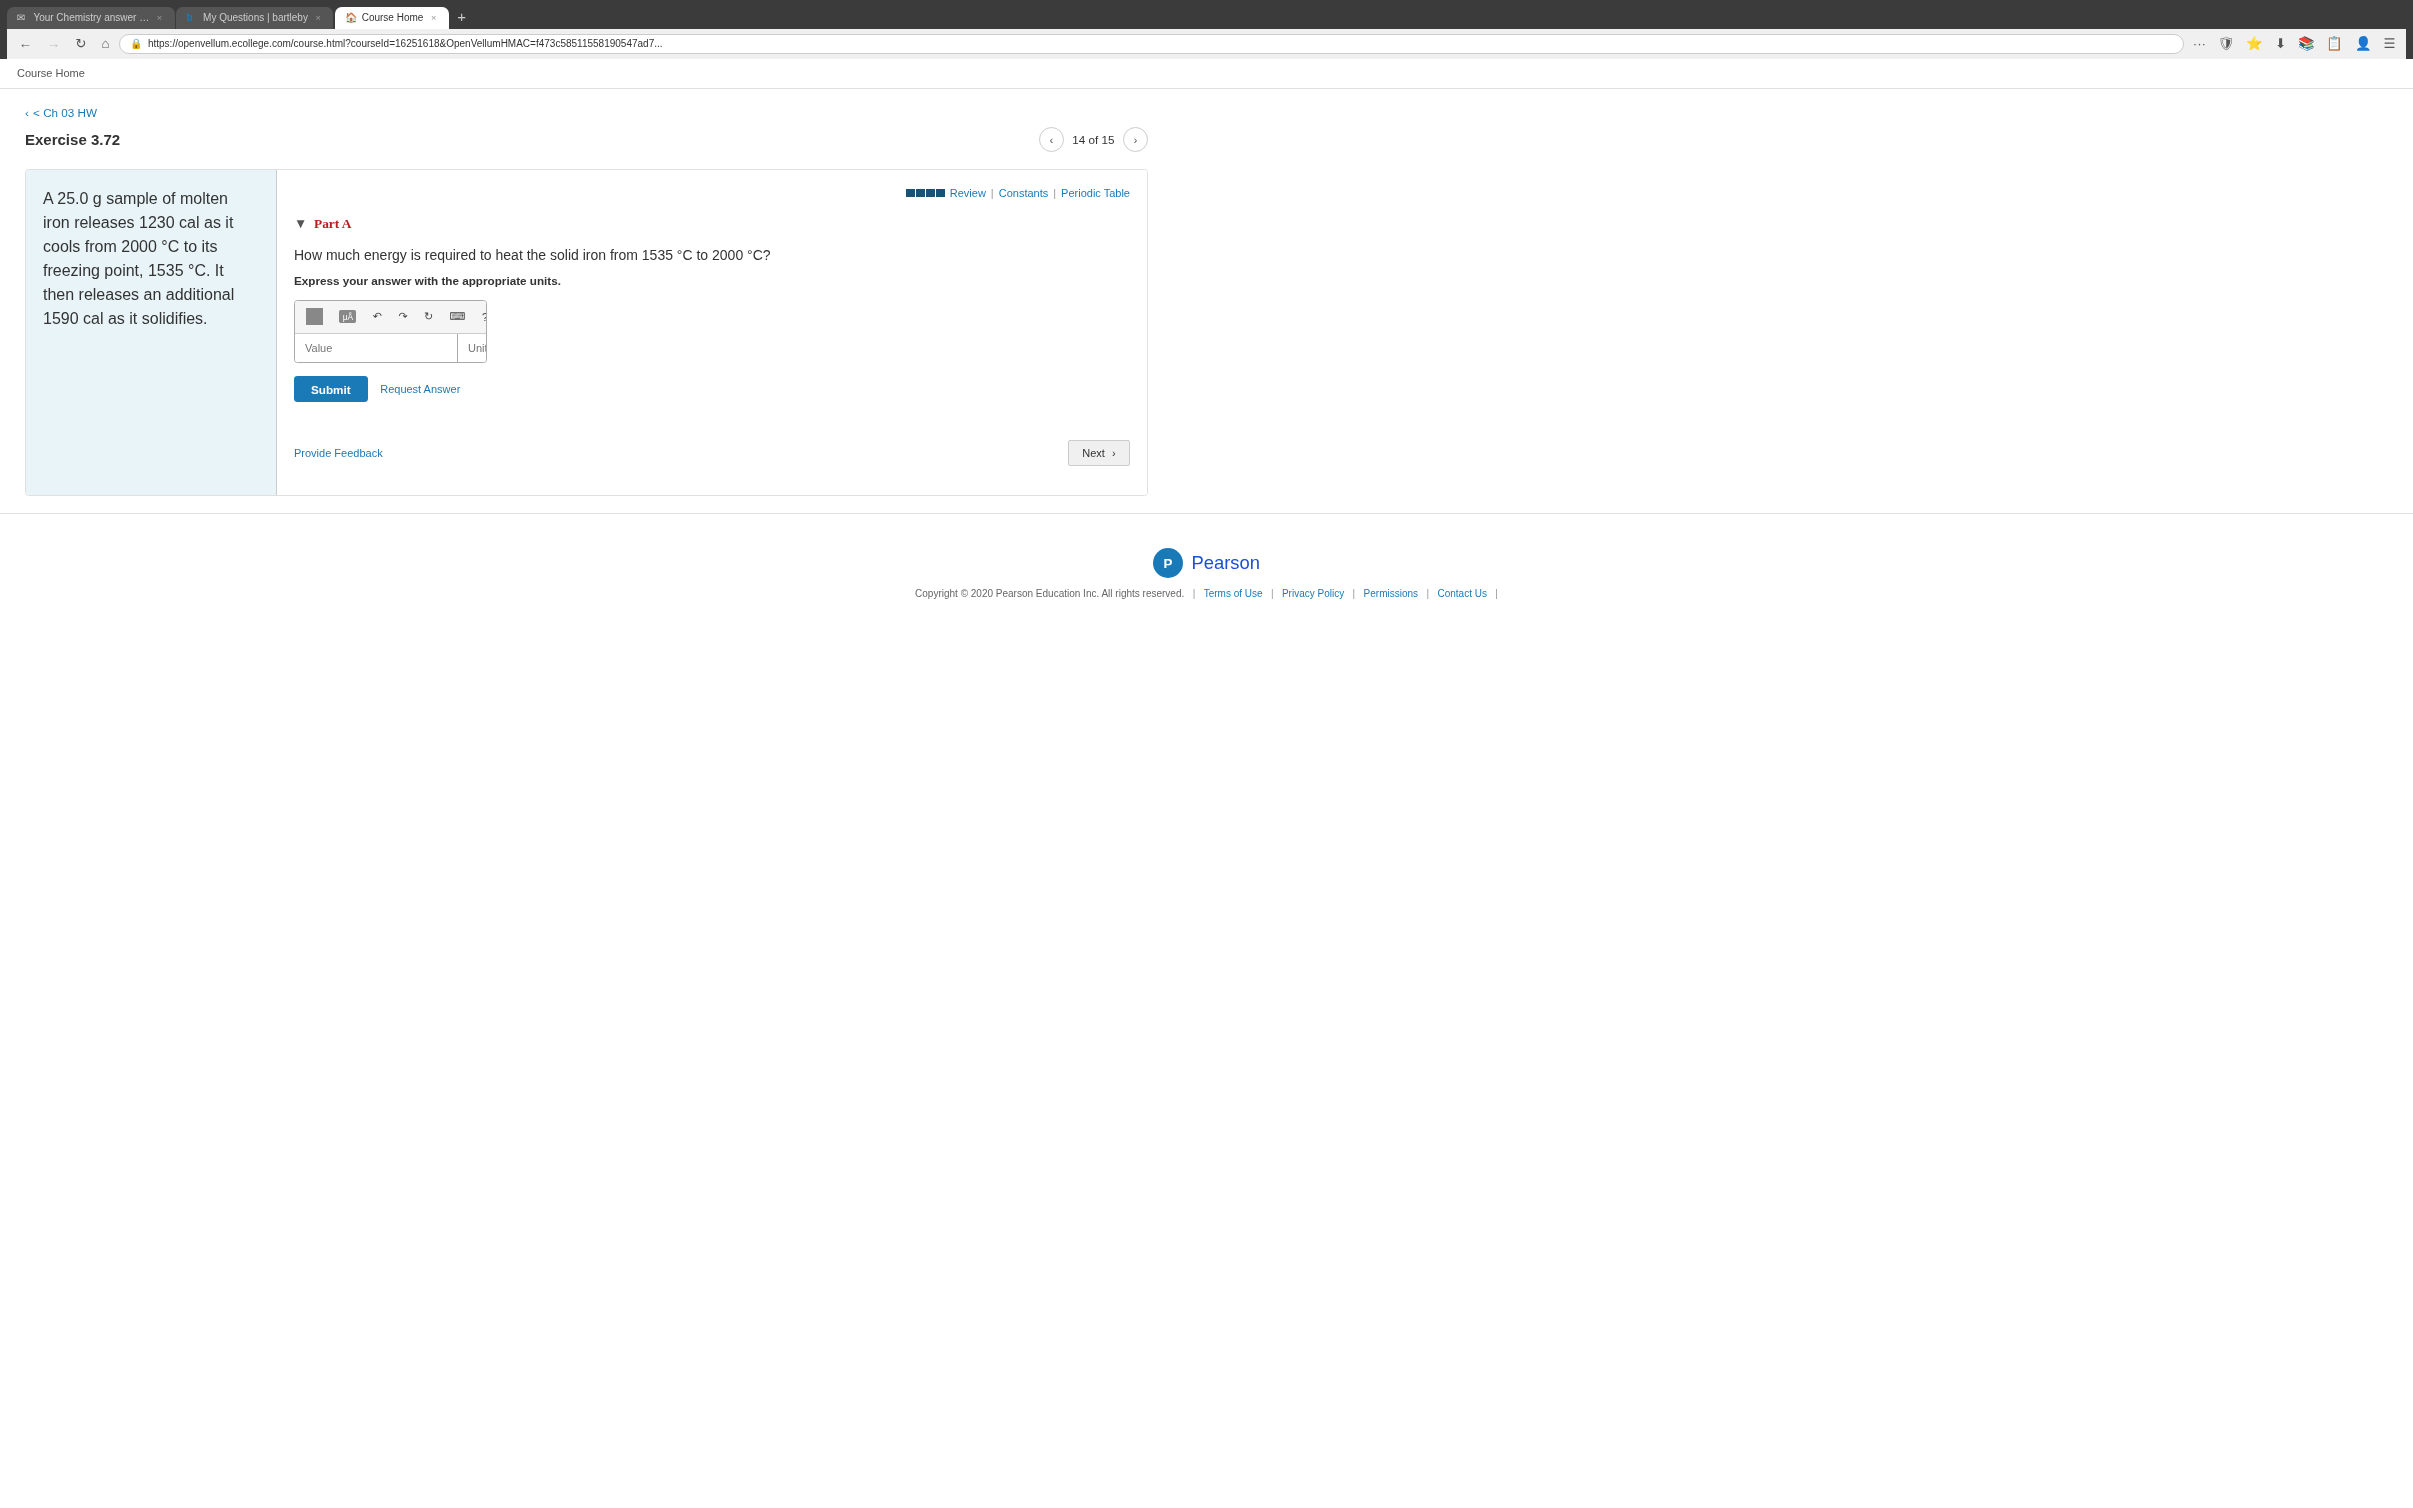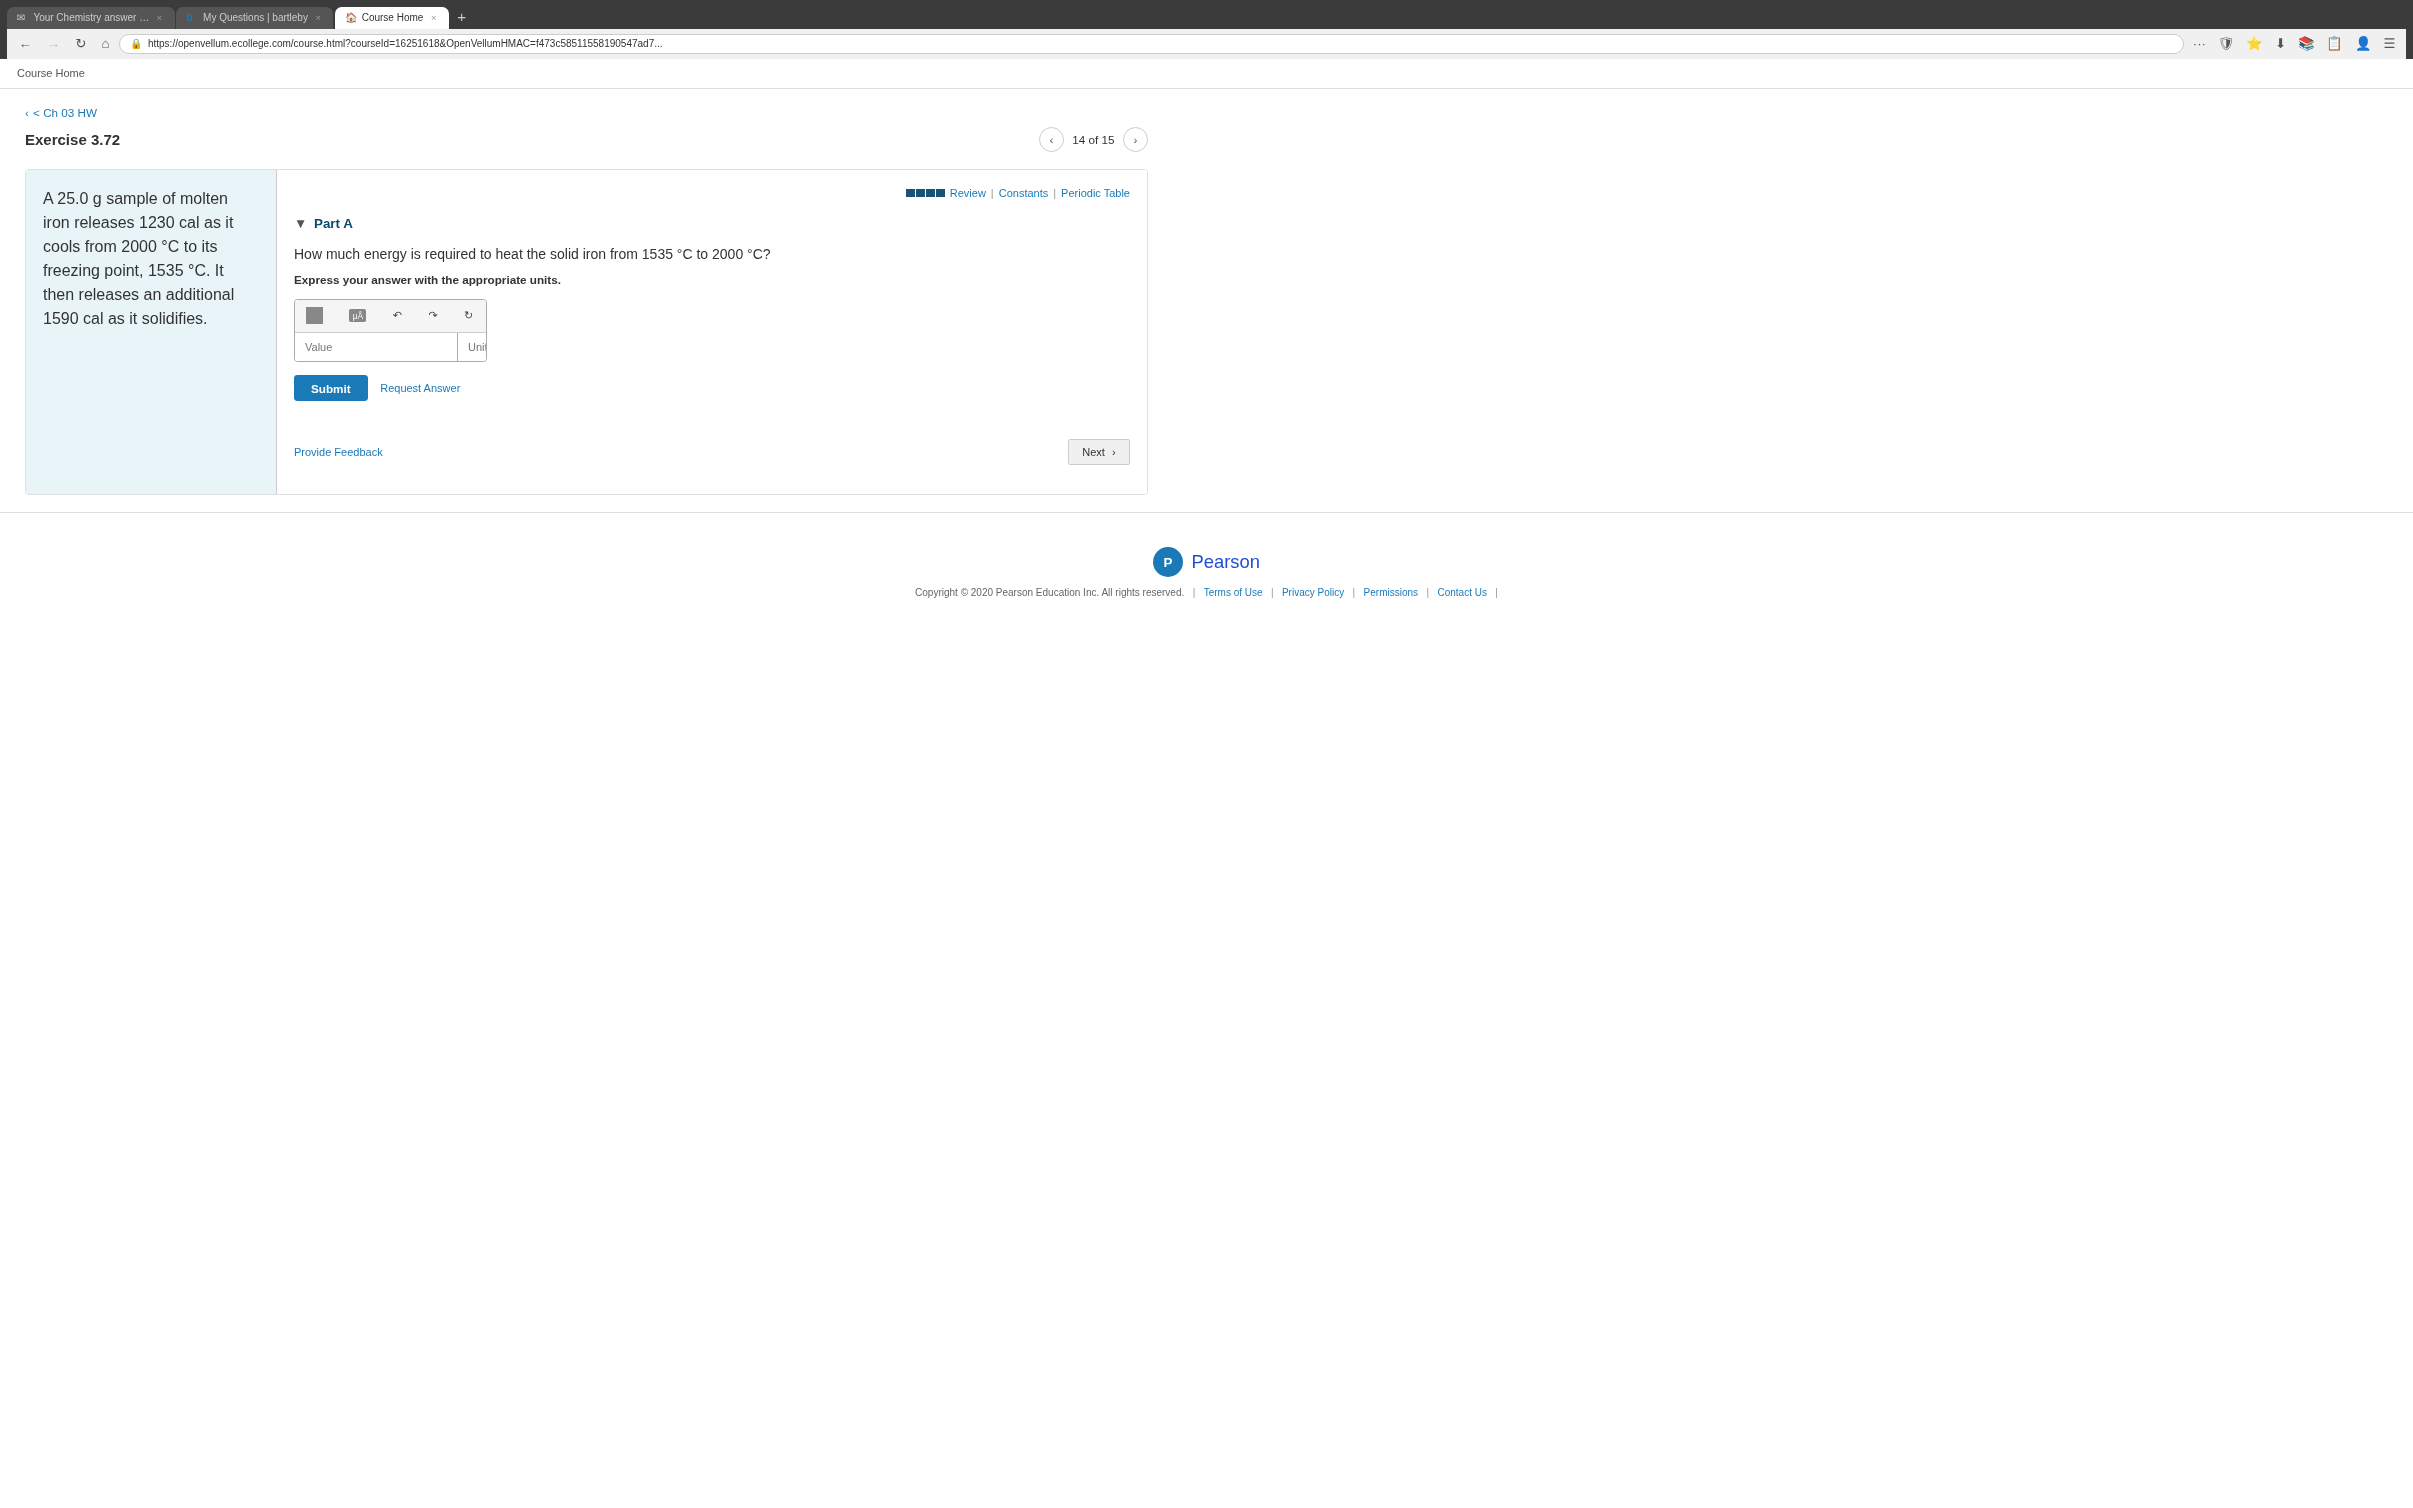--- a/index.html
+++ b/index.html
@@ -216,21 +216,22 @@
       background: none;
       border: none;
       cursor: pointer;
       font-size: 13.4px;
       color: #555;
       padding: 0;
     }
     .part-label {
       font-size: 13.4px;
       font-weight: bold;
-      color: #0c4a6e;
+      color: #b91c1c;
+      font-family: Liberation Serif, serif;
     }
     .question-text {
       font-size: 14px;
       color: #333;
       margin-bottom: 8.4px;
       line-height: 1.5;
     }
     .instruction-text {
       font-size: 11.7px;
       font-weight: bold;
@@ -241,21 +242,21 @@
     .math-input-box {
       border: 0.8px solid #aaa;
       border-radius: 3.4px;
       width: 193px;
       margin-bottom: 12.6px;
       overflow: hidden;
     }
     .math-toolbar {
       display: flex;
       align-items: center;
-      gap: 18px;
+      gap: 8px;
       padding: 5px 6.7px;
       background: #f5f5f5;
       border-bottom: 0.8px solid #ccc;
     }
     .math-tb-btn {
       background: none;
       border: none;
       cursor: pointer;
       padding: 2.5px 4.2px;
       border-radius: 2.5px;

